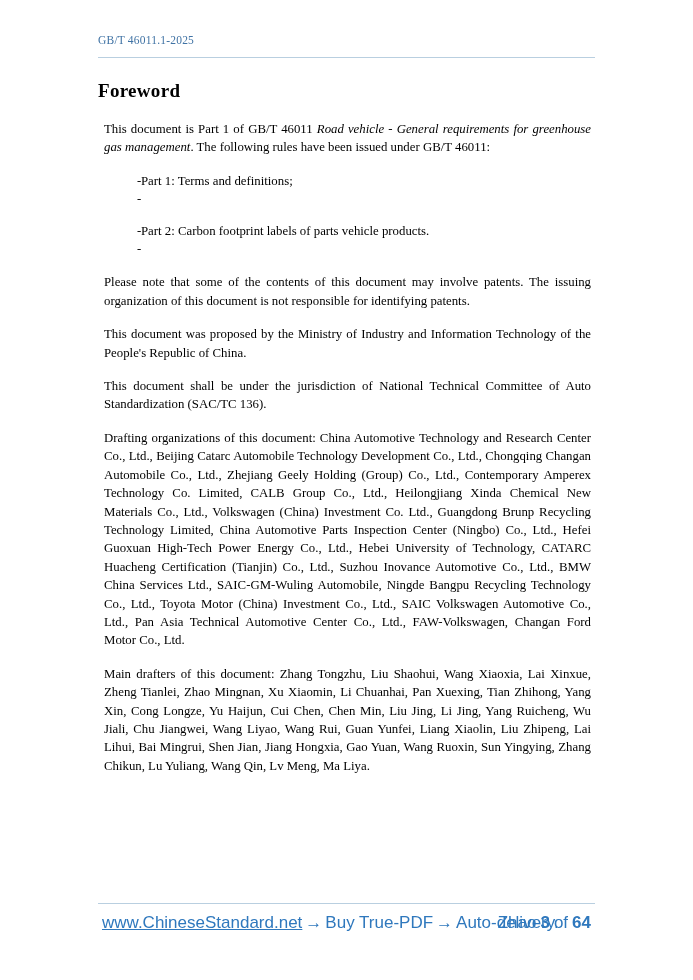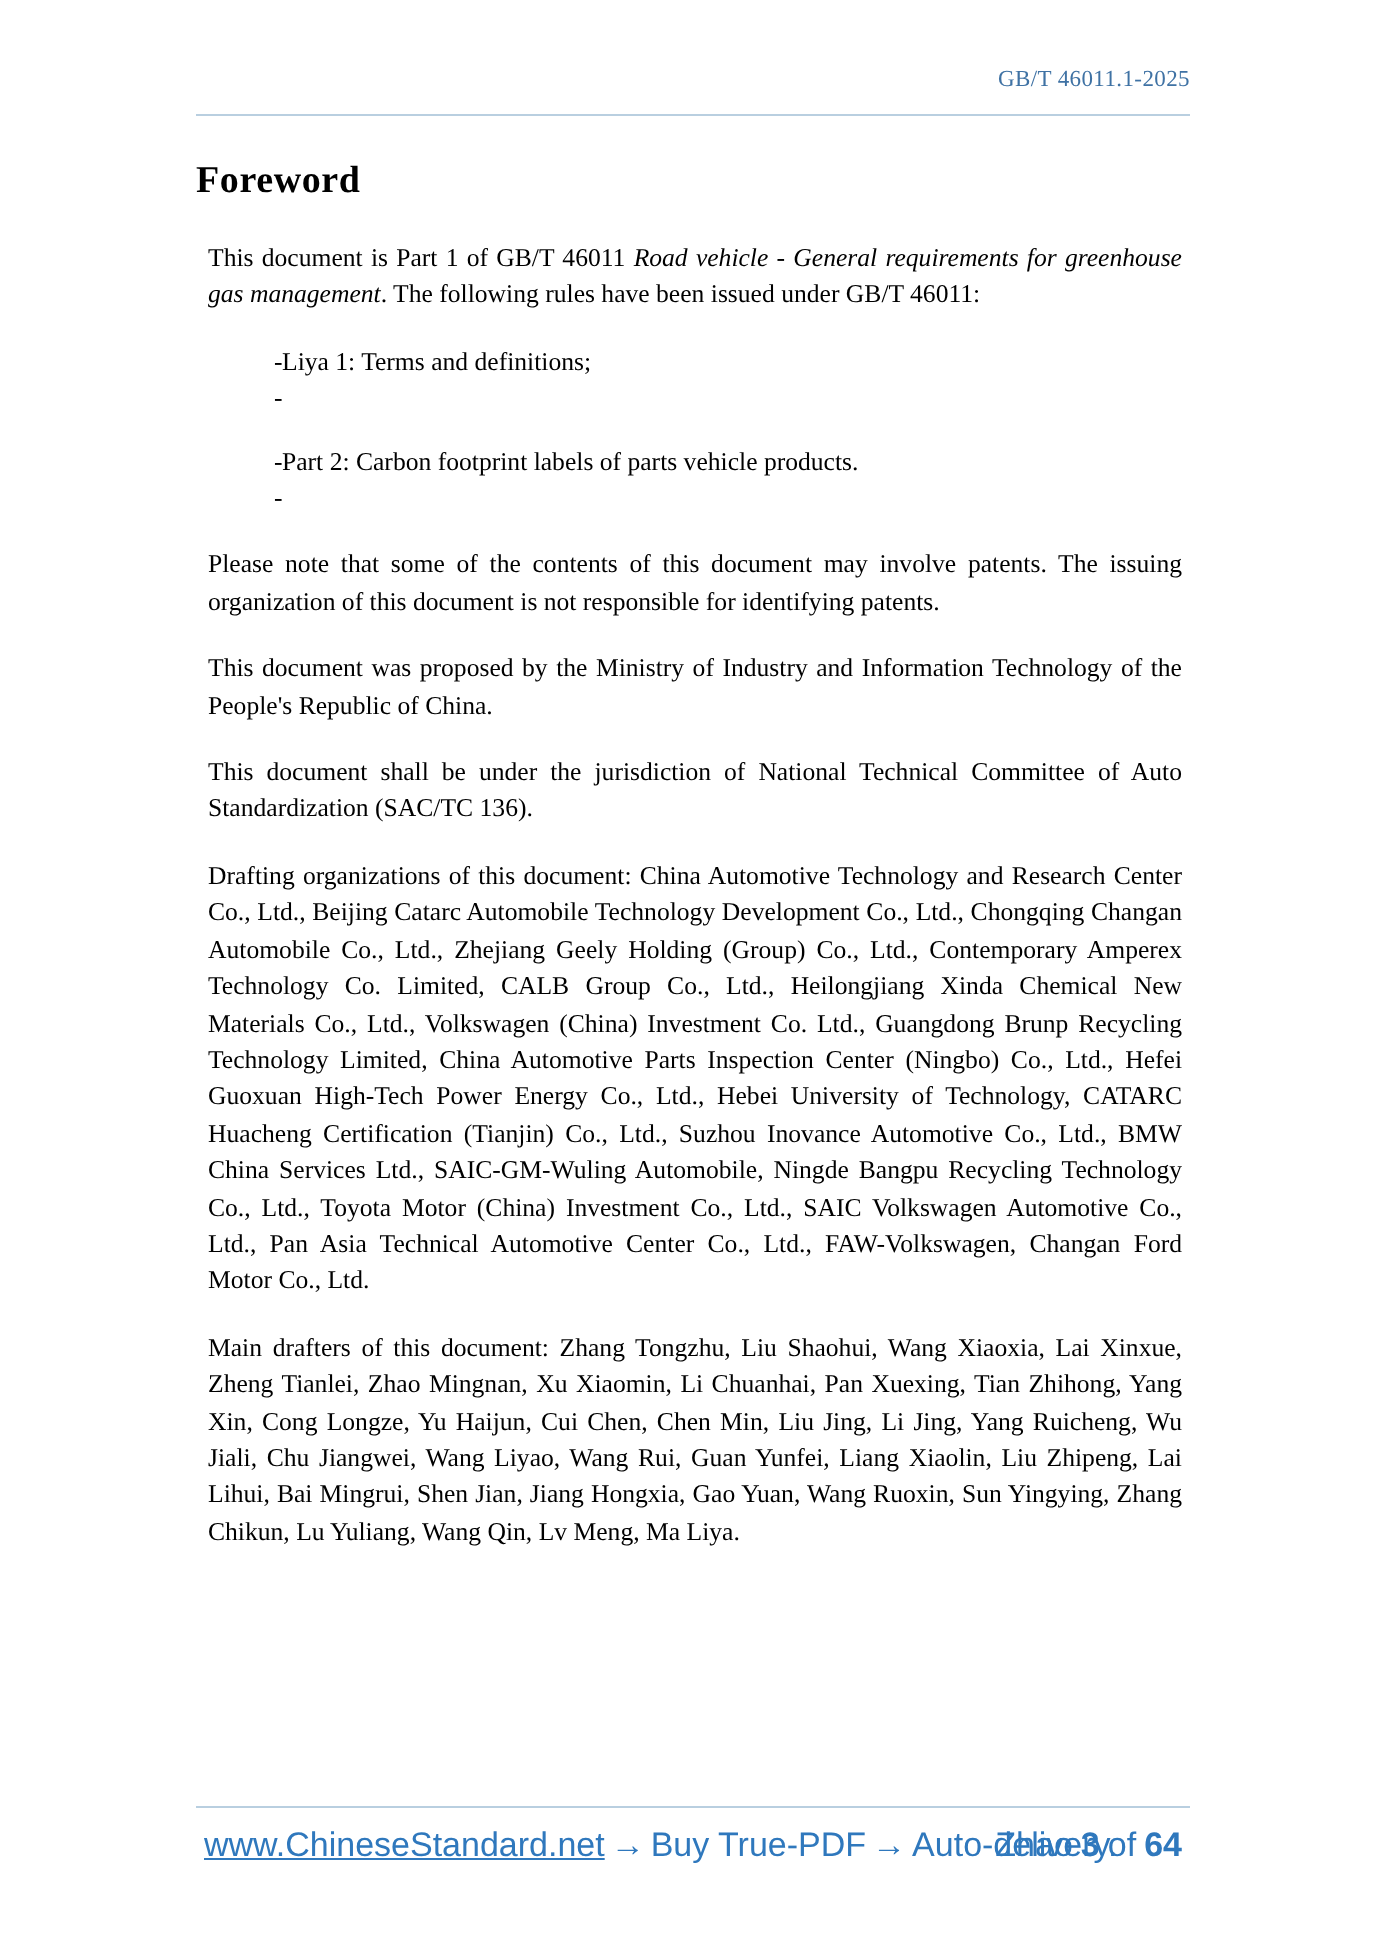--- a/index.html
+++ b/index.html
@@ -23,21 +23,21 @@
     height: 980px;
     box-sizing: border-box;
   }
 
   
   .header {
     position: absolute;
     top: 30px;
     left: 98px;
     width: 497px;
-    text-align: right;
+    text-align: left;
   }
   .header-title {
     font-family: "Liberation Serif", "DejaVu Serif", serif;
     font-size: 11.5px;
     color: #3f72a4;
     letter-spacing: 0.2px;
   }
   .header-rule {
     position: absolute;
     top: 57px;
@@ -163,21 +163,21 @@
   <div class="doc-title">Foreword</div>
 
   <div class="content">
 
 
     <p class="para"><span>This document is Part 1 of GB/T 46011 </span><i class="ital">Road vehicle - General requirements for greenhouse gas management</i><span>. The following rules have been issued under GB/T 46011:</span></p>
 
     <div class="list">
       <div class="list-item">
         <span class="list-marker">--</span>
-        <span class="list-text">Liya 1: Terms and definitions;</span>
+        <span class="list-text">Part 1: Terms and definitions;</span>
       </div>
       <div class="list-item">
         <span class="list-marker">--</span>
         <span class="list-text">Part 2: Carbon footprint labels of parts vehicle products.</span>
       </div>
     </div>
 
     <div class="block-gap"></div>
 
     <p class="para">Please note that some of the contents of this document may involve patents. The issuing organization of this document is not responsible for identifying patents.</p>

